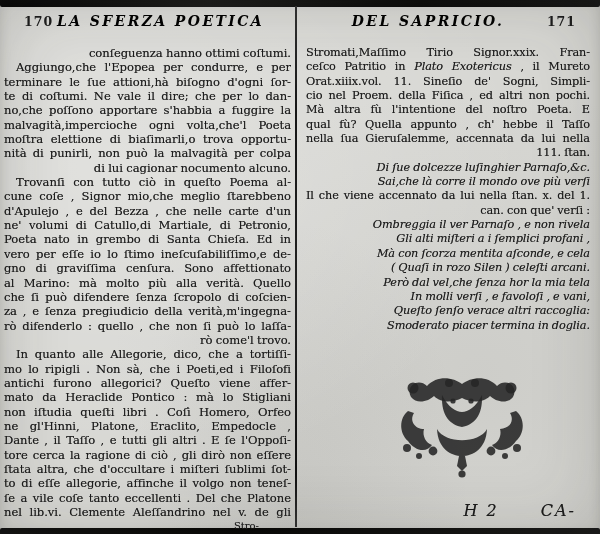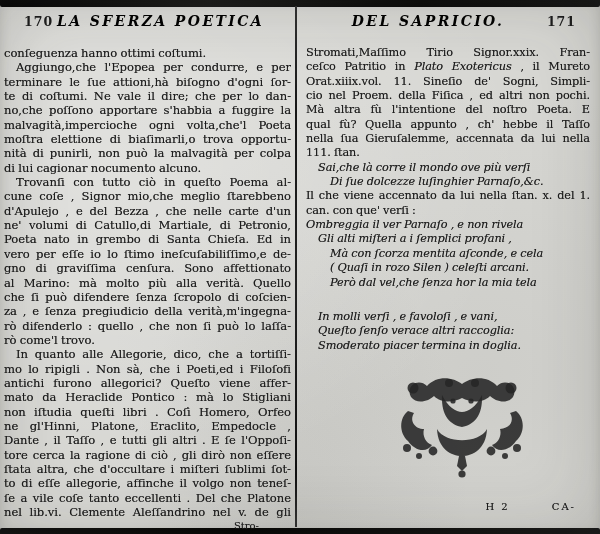--- a/index.html
+++ b/index.html
@@ -36,28 +36,28 @@
   .page.left .hdr .title{padding-left:26px;}
   .page.right .hdr .num{right:14px;}
   .page.right .hdr .title{padding-right:40px;}
   .col .line{
     height:14.35px;line-height:14.35px;font-size:11.6px;
     letter-spacing:-0.05px;word-spacing:-0.3px;
     white-space:nowrap;overflow:hidden;
     color:#1c1c1c;text-shadow:0 0 0.45px rgba(20,20,20,0.55);}
   .page.right .col .line{font-size:11.3px;letter-spacing:-0.1px;}
   .line.aj{text-align:justify;text-align-last:justify;white-space:normal;}
-  .line.al{text-align:left;}
+  .line.al{text-align:right;}
   .it{font-style:italic;}
   .catchword-l{height:14px;line-height:14px;font-size:10px;text-align:right;
     padding-right:32px;text-shadow:0 0 0.45px rgba(20,20,20,0.5);}
   .sig-row{position:absolute;left:306px;top:501px;width:270px;height:16px;
     display:flex;justify-content:flex-end;gap:42px;
-    font-size:10px;letter-spacing:2px;color:#1b1b1b;
-    text-shadow:0 0 0.4px rgba(20,20,20,0.5);}
+    font-size:16px;letter-spacing:2px;color:#1b1b1b;
+    text-shadow:0 0 0.4px rgba(20,20,20,0.5);font-style:italic;}
   .ornament{position:absolute;left:397px;top:373px;width:130px;height:106px;}
 </style>
 </head>
 <body>
 
 <div class="bar-top"></div>
 <div class="bar-bottom"></div>
 <div class="divider"></div>
 
 <div class="page left">
@@ -110,30 +110,30 @@
   </div>
   <div class="col">
       <div class="line aj"><span>Stromati,Maſſimo Tirio Signor.xxix. Fran-</span></div>
       <div class="line aj"><span>ceſco Patritio in </span><span class="it">Plato Exotericus</span><span> , il Mureto</span></div>
       <div class="line aj"><span>Orat.xiiix.vol. 11. Sineſio de' Sogni, Simpli-</span></div>
       <div class="line aj"><span>cio nel Proem. della Fiſica , ed altri non pochi.</span></div>
       <div class="line aj"><span>Mà altra fù l'intentione del  noſtro  Poeta.  E</span></div>
       <div class="line aj"><span>qual fù?  Quella appunto , ch' hebbe il Taſſo</span></div>
       <div class="line aj"><span>nella ſua Gieruſalemme, accennata da lui nella</span></div>
       <div class="line al"><span>111. ſtan.</span></div>
+      <div class="line al it" style="padding-left: 24px;"><span>Di ſue dolcezze luſinghier Parnaſo,&amp;c.</span></div>
       <div class="line al it" style="padding-left: 12px;"><span>Sai,che là corre il mondo ove più verſi</span></div>
-      <div class="line al it" style="padding-left: 24px;"><span>Di ſue dolcezze luſinghier Parnaſo,&amp;c.</span></div>
       <div class="line aj"><span>Il che viene accennato da lui nella ſtan. x. del 1.</span></div>
       <div class="line al"><span>can. con  que' verſi :</span></div>
       <div class="line al it"><span>Ombreggia il ver Parnaſo , e non rivela</span></div>
       <div class="line al it" style="padding-left: 12px;"><span>Gli alti miſteri a i ſemplici profani ,</span></div>
       <div class="line al it" style="padding-left: 24px;"><span>Mà con ſcorza mentita aſconde, e cela</span></div>
       <div class="line al it" style="padding-left: 24px;"><span>( Quaſi in rozo Silen ) celeſti arcani.</span></div>
       <div class="line al it" style="padding-left: 24px;"><span>Però dal vel,che ſenza hor la mia tela</span></div>
-      <div class="line al it" style="padding-left: 12px; margin-top: 20px;"><span>In molli verſi , e favoloſi , e vani,</span></div>
+      <div class="line al it" style="padding-left: 12px;"><span>In molli verſi , e favoloſi , e vani,</span></div>
       <div class="line al it" style="padding-left: 12px;"><span>Queſto ſenſo verace altri raccoglia:</span></div>
       <div class="line al it" style="padding-left: 12px;"><span>Smoderato piacer termina in doglia.</span></div>
     </div>
 </div>
 
 <div class="ornament">
   <svg width="130" height="106" viewBox="0 0 130 106" xmlns="http://www.w3.org/2000/svg">
     <g fill="#262626" fill-opacity="0.88" stroke="none">
       <path d="M14,24 C8,12 22,5 30,13 C40,2 56,4 65,11 C74,4 90,2 100,13 C108,5 122,12 116,24
                C110,32 98,28 93,23 C85,31 73,29 65,25 C57,29 45,31 37,23 C32,28 20,32 14,24 Z"></path>

